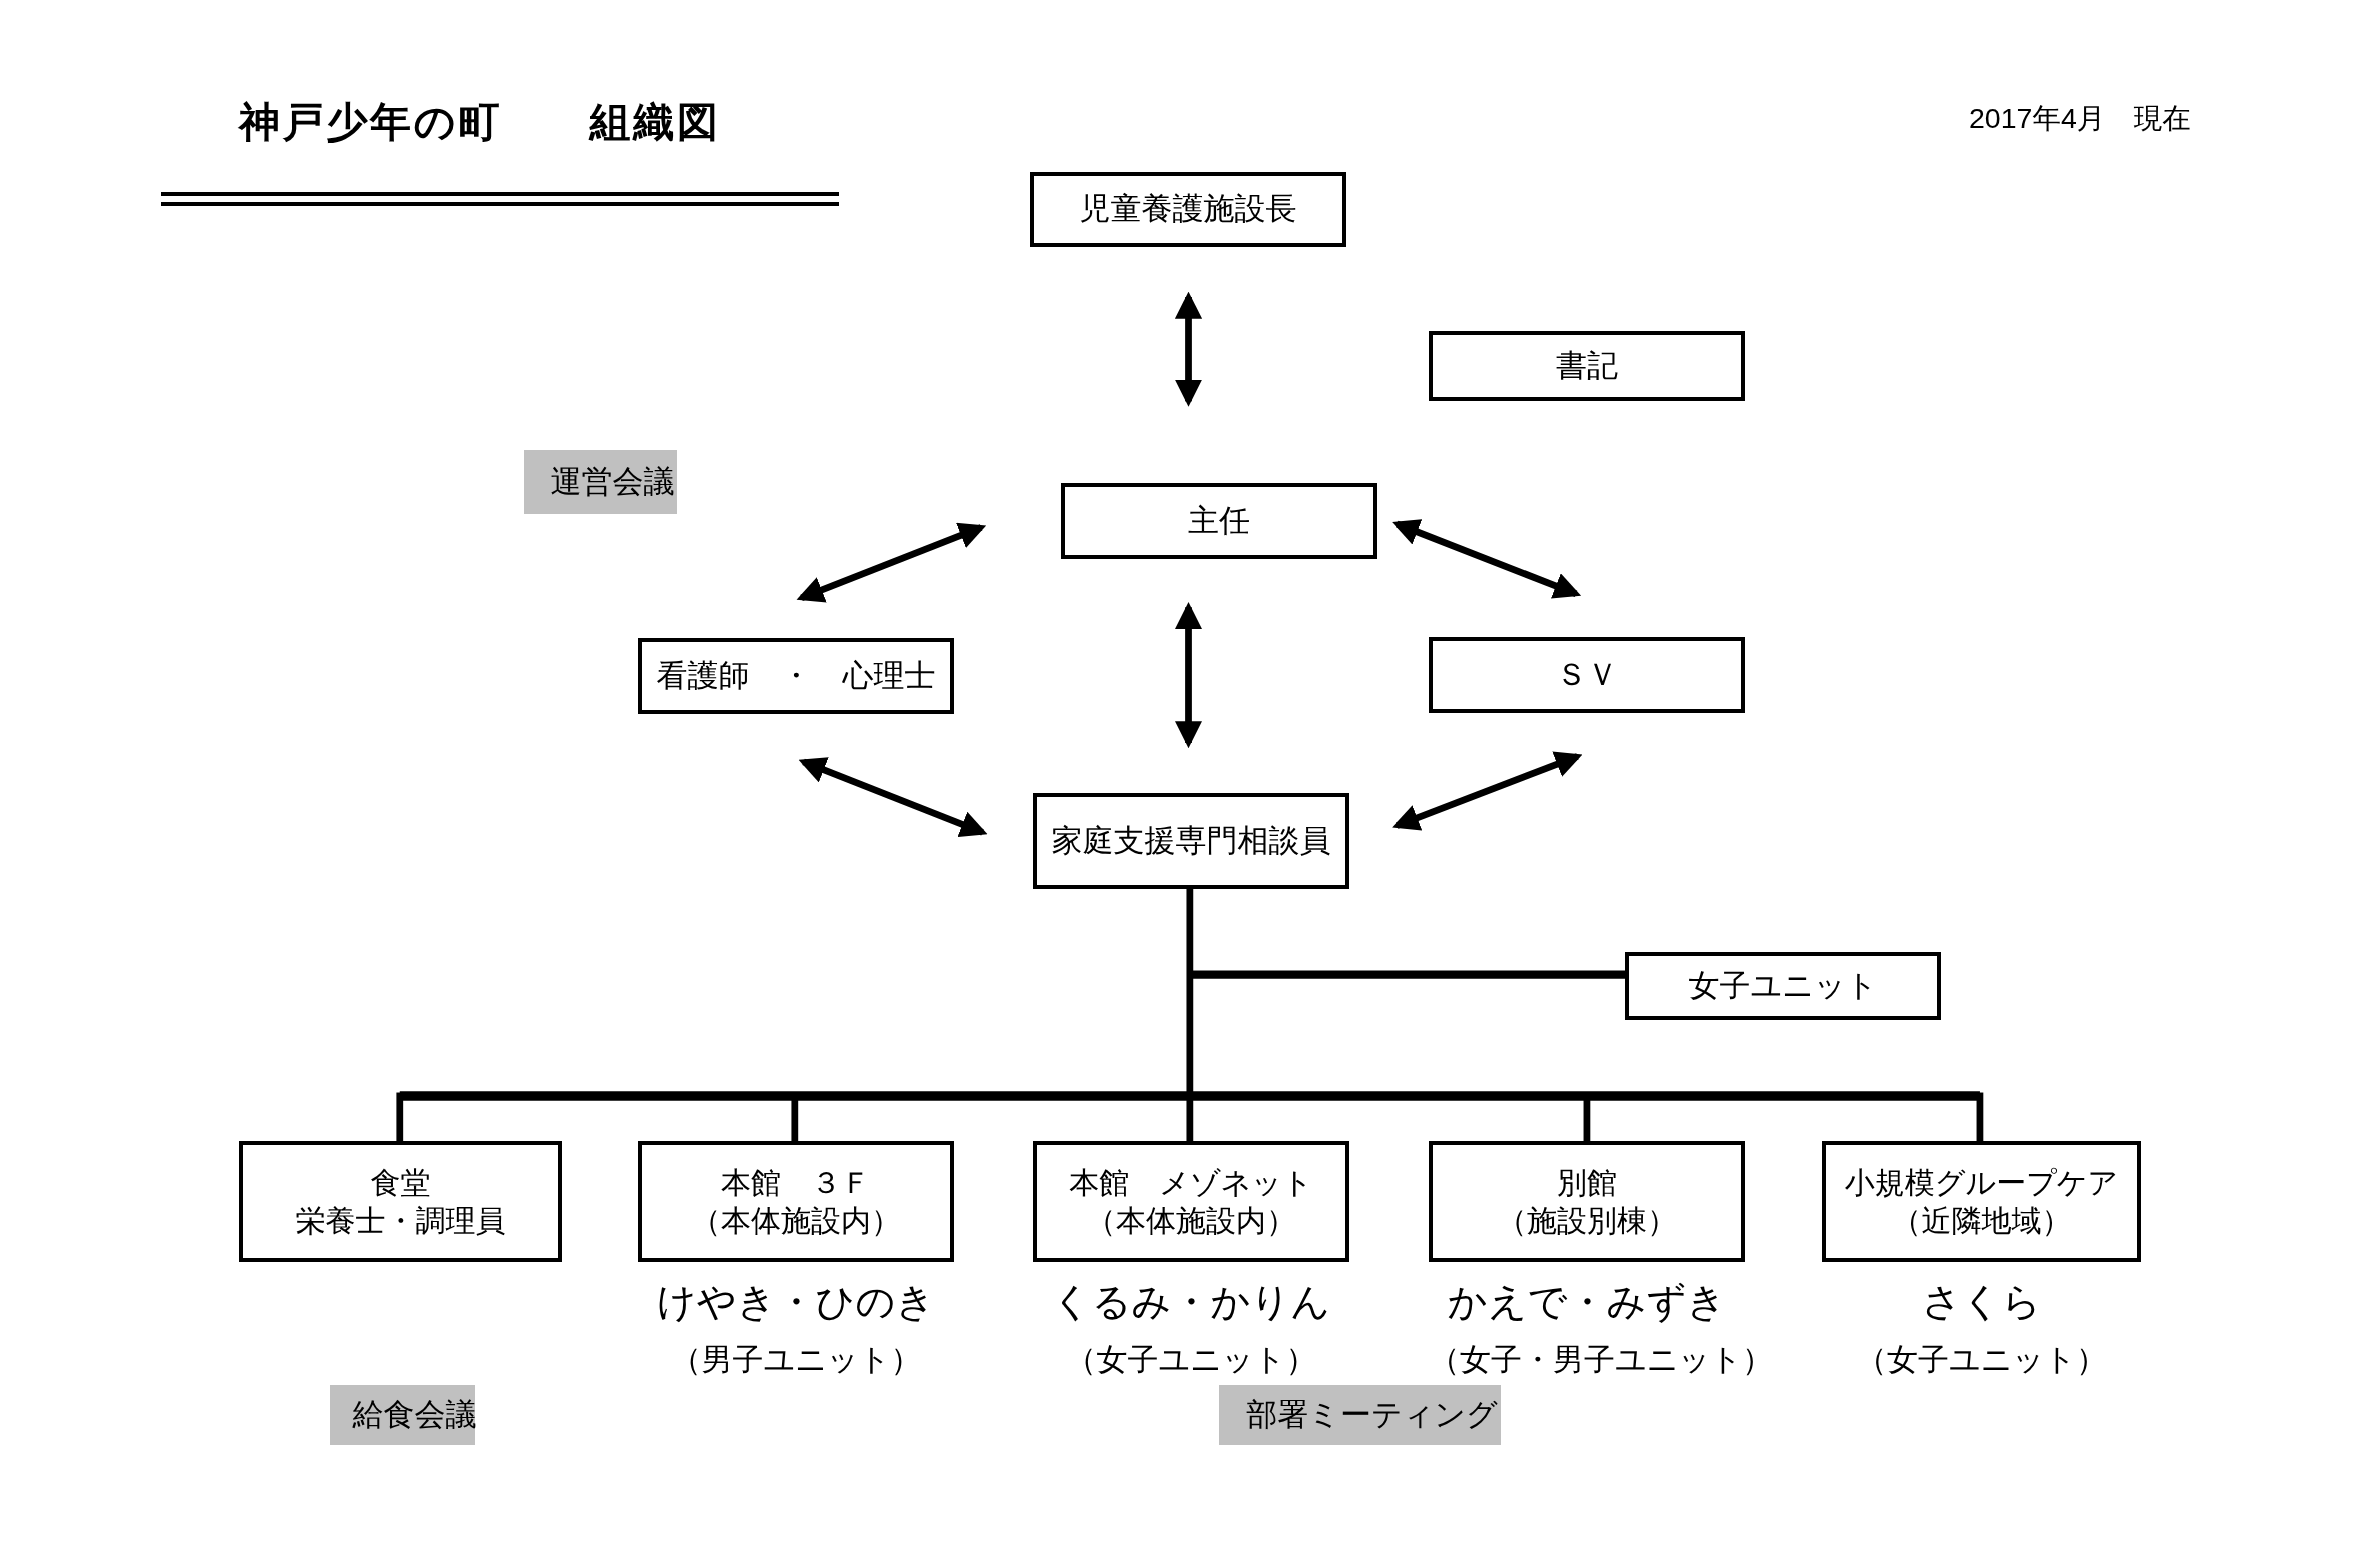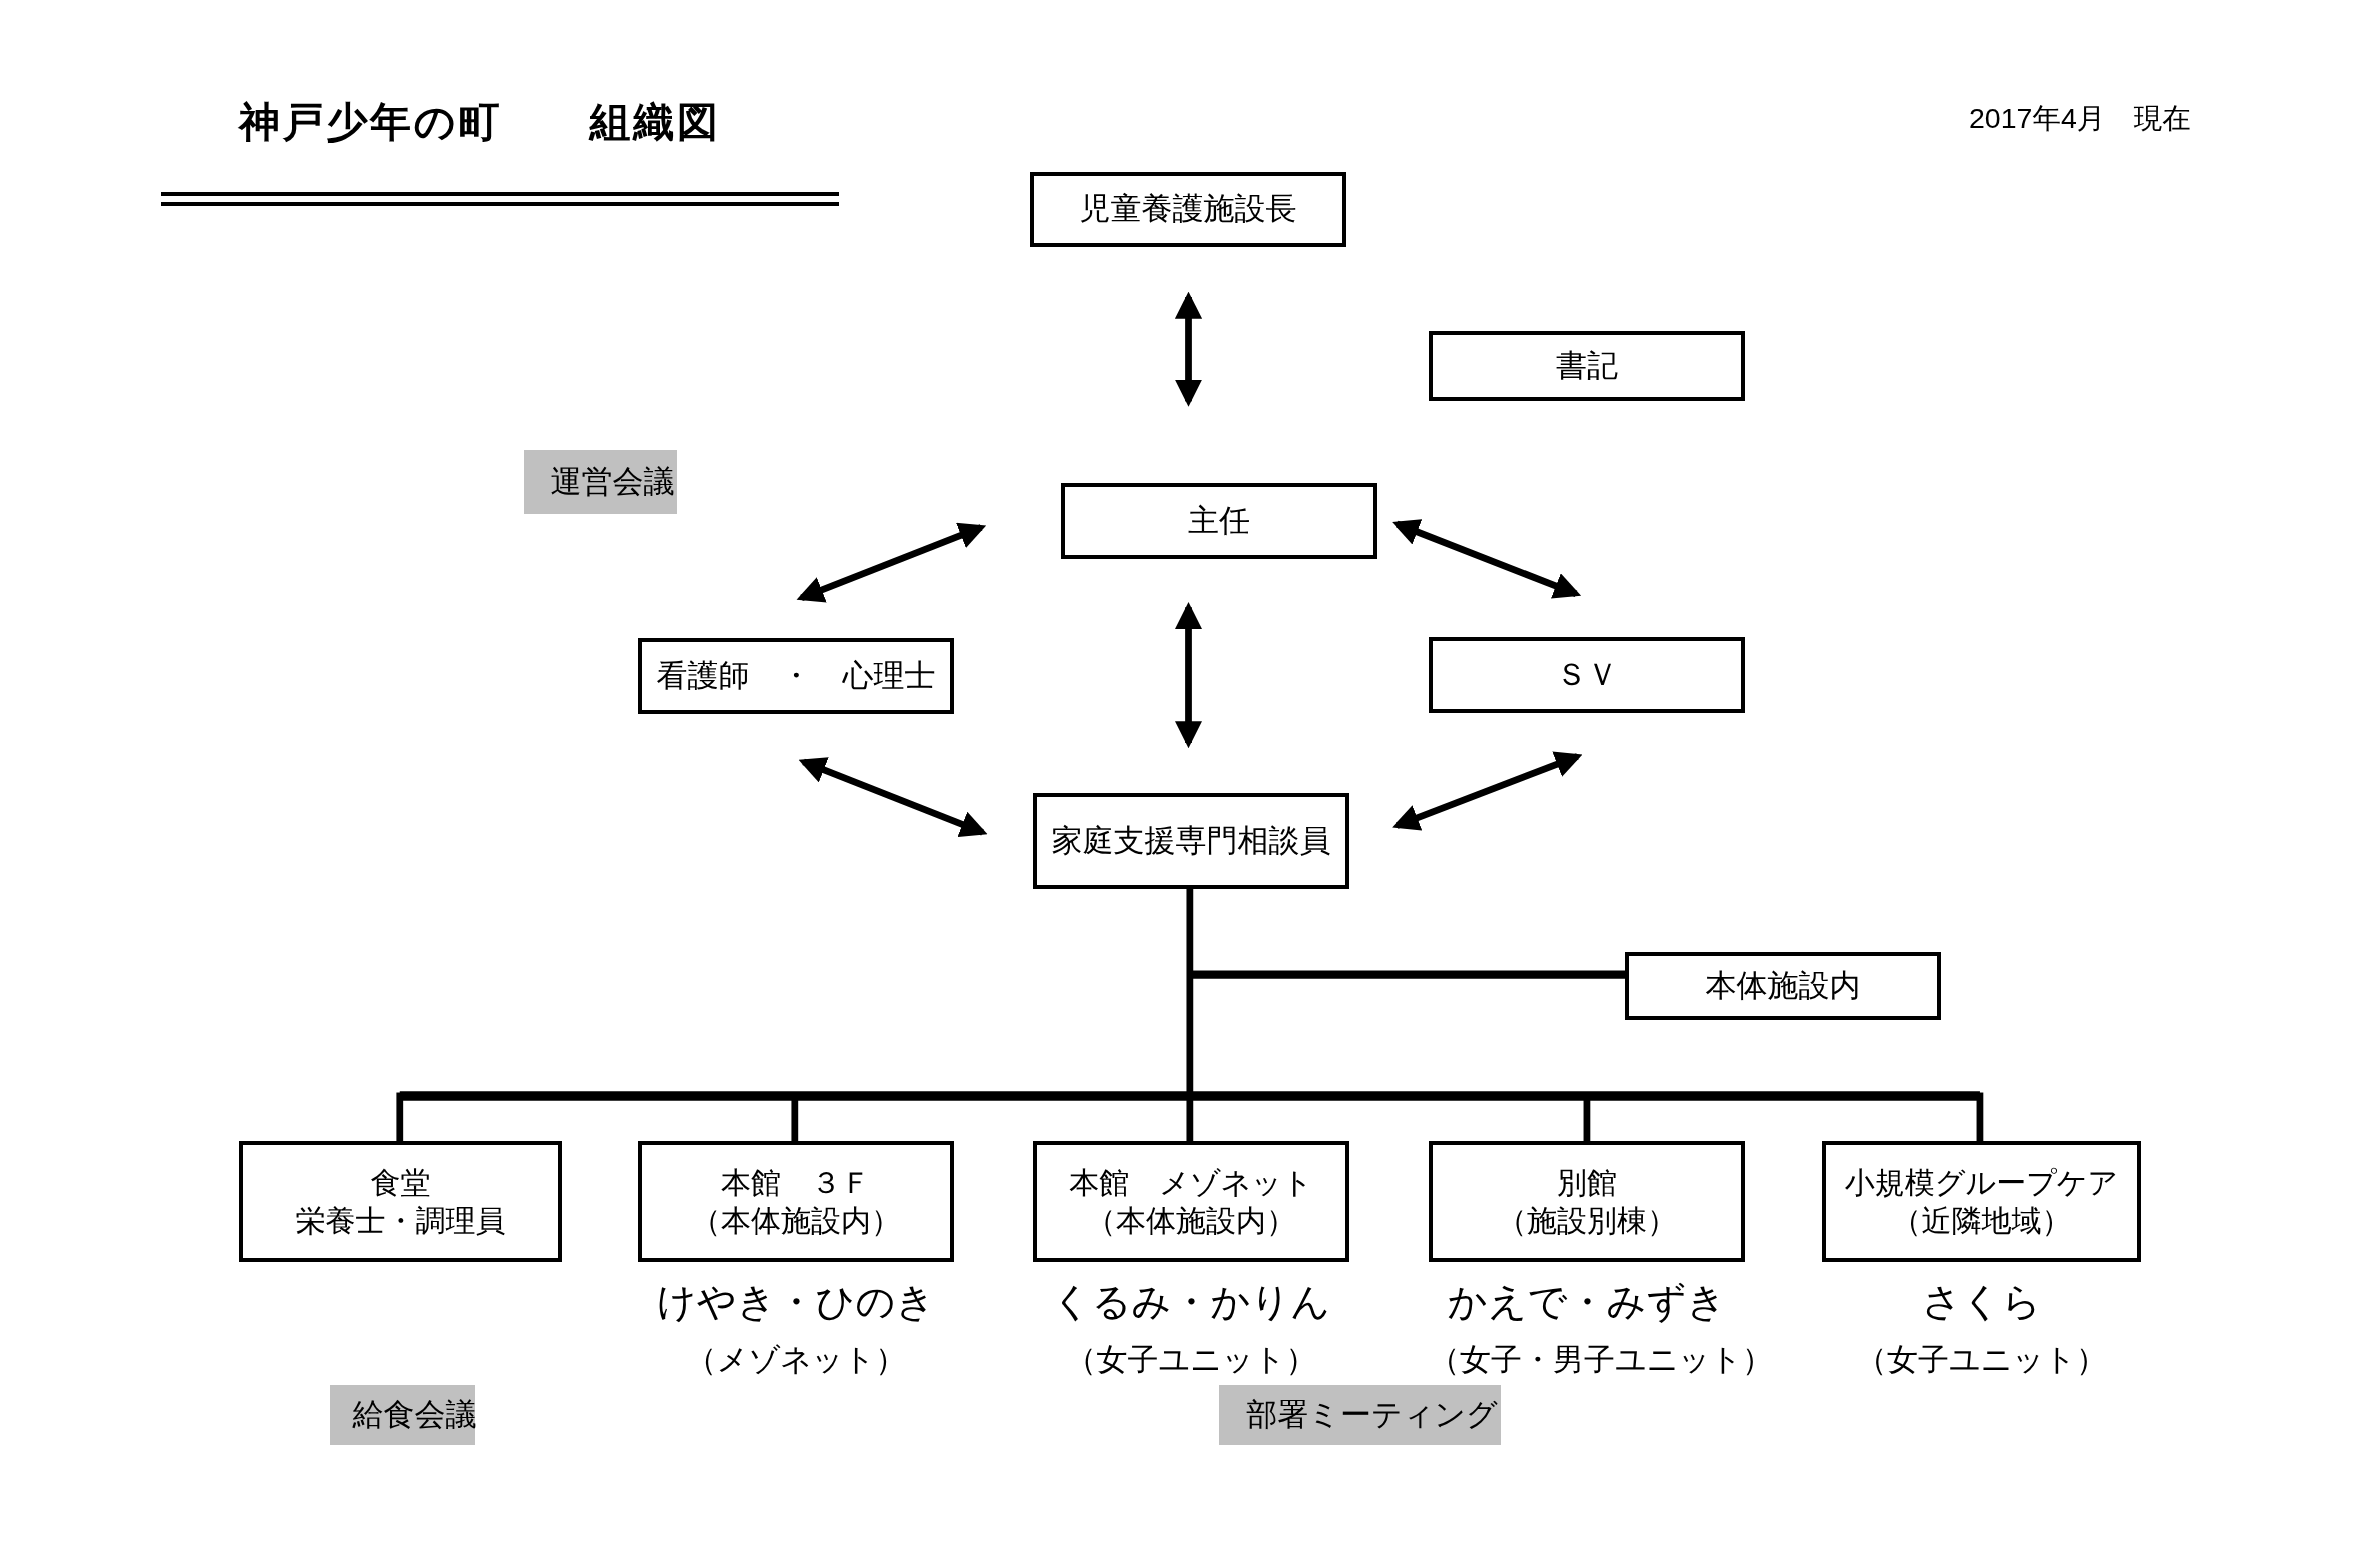--- a/index.html
+++ b/index.html
@@ -92,21 +92,21 @@
   <div class="box b-nurse">
     <span>看護師　・　心理士</span>
   </div>
   <div class="box b-sv">
     <span>ＳＶ</span>
   </div>
   <div class="box b-family">
     <span>家庭支援専門相談員</span>
   </div>
   <div class="box b-individual">
-    <span>本体施設内</span>
+    <span>女子ユニット</span>
   </div>
 
   <div class="meeting m-management">
     <span>運営会議</span>
   </div>
   <div class="meeting m-meal">
     <span>給食会議</span>
   </div>
   <div class="meeting m-department">
     <span>部署ミーティング</span>
@@ -131,19 +131,19 @@
   <div class="box u-box u4">
     <span>小規模グループケア</span>
     <span>（近隣地域）</span>
   </div>
 
   <div class="unit-name n1">けやき・ひのき</div>
   <div class="unit-name n2">くるみ・かりん</div>
   <div class="unit-name n3">かえで・みずき</div>
   <div class="unit-name n4">さくら</div>
 
-  <div class="unit-type t1">（メゾネット）</div>
+  <div class="unit-type t1">（男子ユニット）</div>
   <div class="unit-type t2">（女子ユニット）</div>
   <div class="unit-type t3">（女子・男子ユニット）</div>
   <div class="unit-type t4">（女子ユニット）</div>
 
 </div>
 
 
 </body></html>

